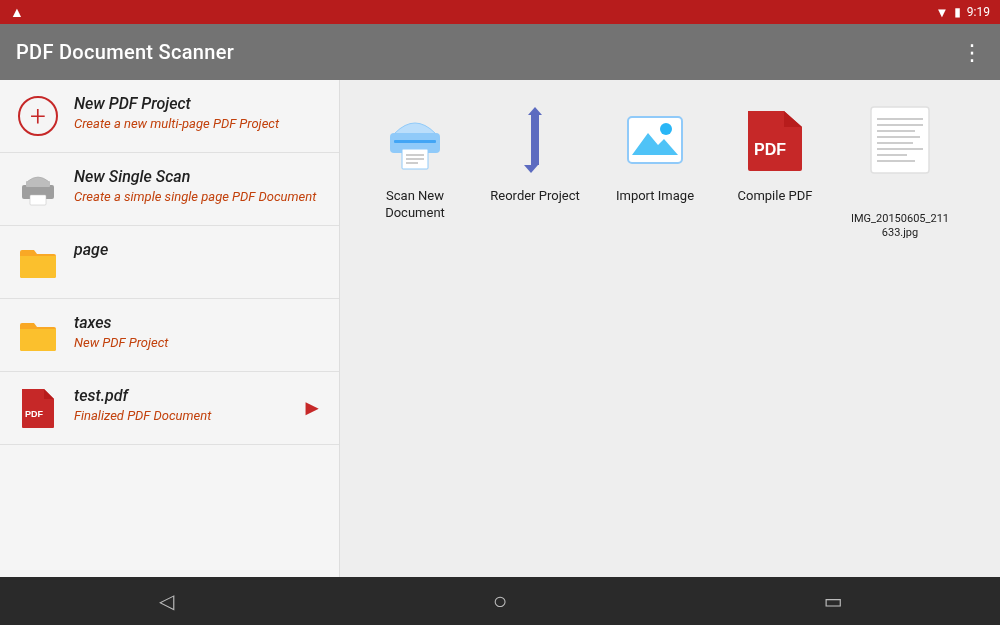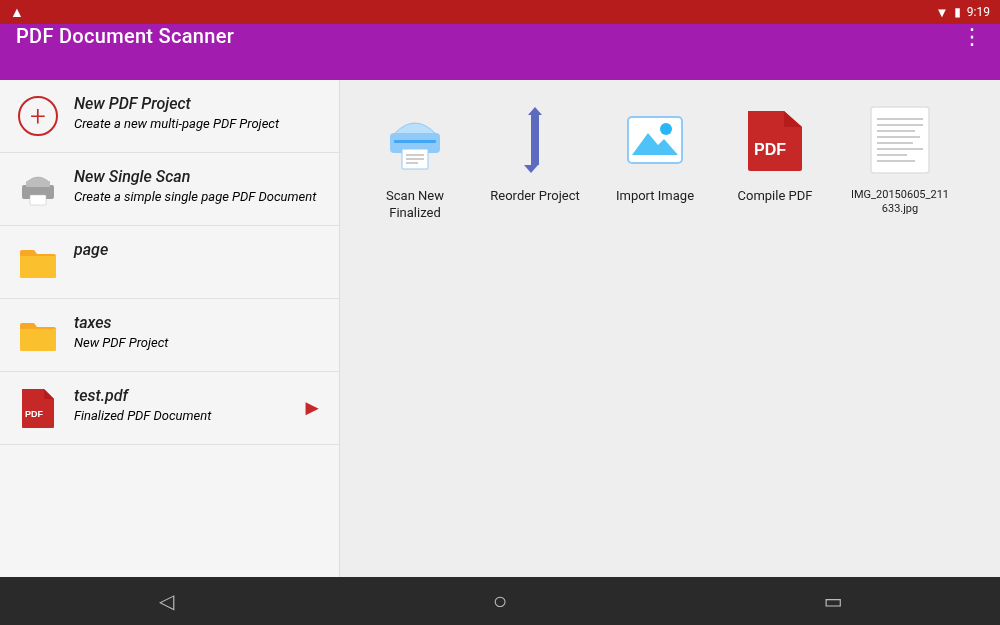--- a/index.html
+++ b/index.html
@@ -36,25 +36,25 @@
     }
     .android-icon {
       color: white;
       font-size: 14px;
     }
 
     
     .app-bar {
       width: 100%;
       height: 56px;
-      background: #a21caf;
+      background: #737373;
       display: flex;
       align-items: flex-start;
       justify-content: space-between;
-      padding: 0 16px;
+      padding: 16px 16px;
     }
     .app-title {
       color: white;
       font-size: 20px;
       font-weight: 500;
       letter-spacing: 0.3px;
     }
     .more-icon {
       color: white;
       font-size: 22px;
@@ -99,21 +99,21 @@
       font-style: italic;
     }
     .sidebar-item-title {
       font-size: 16px;
       font-weight: 500;
       color: #212121;
       margin-bottom: 3px;
     }
     .sidebar-item-subtitle {
       font-size: 13px;
-      color: #000000;
+      color: #c2410c;
       line-height: 1.3;
     }
 
     
     .circle-add {
       width: 40px;
       height: 40px;
       border-radius: 50%;
       border: 2.5px solid #c62828;
       display: flex;
@@ -309,21 +309,21 @@
 
           <rect x="14" y="35" width="42" height="3" rx="1" fill="#42a5f5"></rect>
 
           <rect x="22" y="44" width="26" height="20" rx="1" fill="white" stroke="#90caf9" stroke-width="1"></rect>
 
           <line x1="26" y1="50" x2="44" y2="50" stroke="#bdbdbd" stroke-width="1.5"></line>
           <line x1="26" y1="54" x2="44" y2="54" stroke="#bdbdbd" stroke-width="1.5"></line>
           <line x1="26" y1="58" x2="38" y2="58" stroke="#bdbdbd" stroke-width="1.5"></line>
         </svg>
       </div>
-      <div class="action-label">Scan New Finalized</div>
+      <div class="action-label">Scan New Document</div>
     </div>
 
     <div class="action-item">
       <div class="action-icon-container">
         <svg width="70" height="70" viewBox="0 0 70 70">
 
           <polygon points="28,10 35,2 42,10" fill="#5c6bc0"></polygon>
           <rect x="31" y="10" width="8" height="25" fill="#5c6bc0"></rect>
 
           <polygon points="38,60 31,68 24,60" fill="#5c6bc0"></polygon>
@@ -367,21 +367,21 @@
           <line x1="12" y1="14" x2="58" y2="14" stroke="#bdbdbd" stroke-width="1.5"></line>
           <line x1="12" y1="20" x2="58" y2="20" stroke="#bdbdbd" stroke-width="1.5"></line>
           <line x1="12" y1="26" x2="50" y2="26" stroke="#bdbdbd" stroke-width="1.5"></line>
           <line x1="12" y1="32" x2="55" y2="32" stroke="#bdbdbd" stroke-width="1.5"></line>
           <line x1="12" y1="38" x2="48" y2="38" stroke="#bdbdbd" stroke-width="1.5"></line>
           <line x1="12" y1="44" x2="58" y2="44" stroke="#bdbdbd" stroke-width="1.5"></line>
           <line x1="12" y1="50" x2="42" y2="50" stroke="#bdbdbd" stroke-width="1.5"></line>
           <line x1="12" y1="56" x2="50" y2="56" stroke="#bdbdbd" stroke-width="1.5"></line>
         </svg>
       </div>
-      <div class="action-label" style="font-size:11px;word-break:break-all;">IMG_20150605_211633.jpg</div>
+      <div class="action-label" style="font-size:11px;word-break:break-all;margin-top:24px;">IMG_20150605_211633.jpg</div>
     </div>
 
   </div>
 </div>
 
 <div class="bottom-nav">
   <div class="nav-btn">
     <span>◁</span>
   </div>
   <div class="nav-btn">

